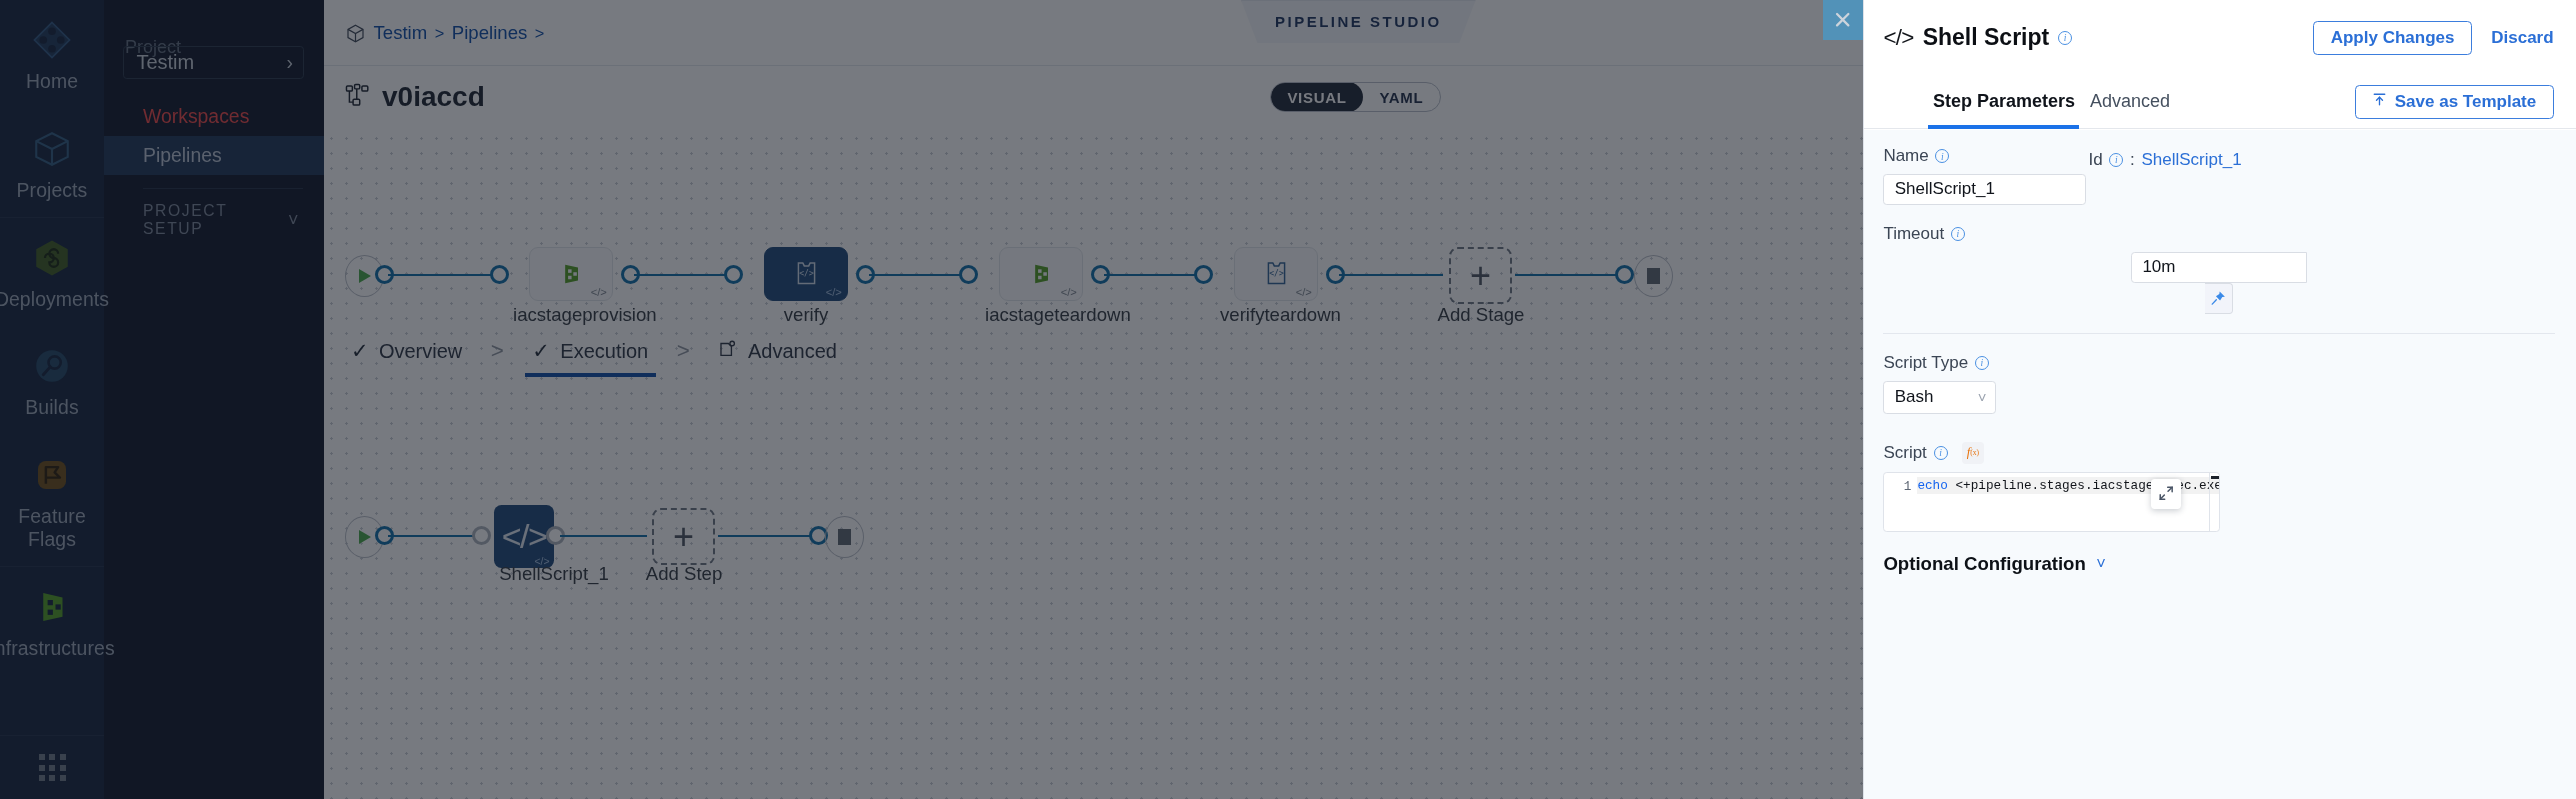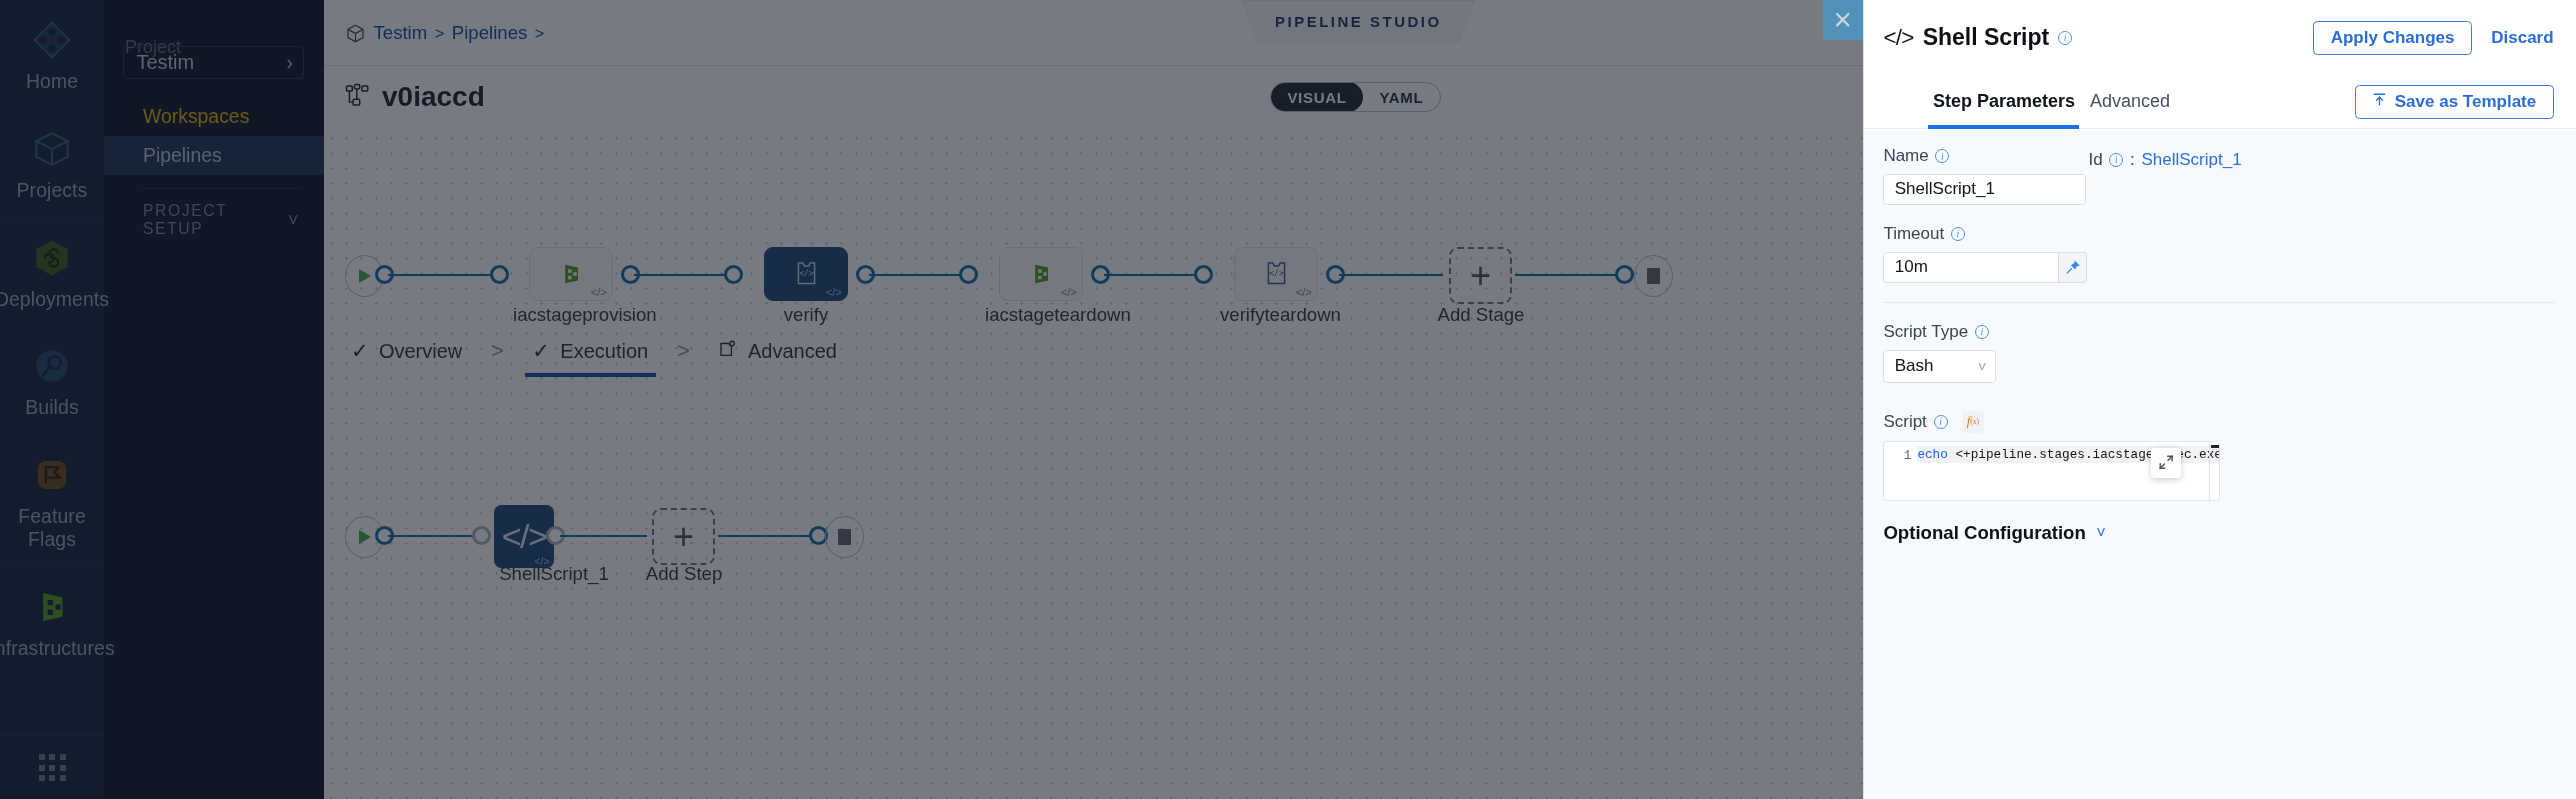--- a/index.html
+++ b/index.html
@@ -44,21 +44,21 @@
     position: absolute; left: 19.4px; top: 46px; width: 181px; height: 33px;
     border: 0.7px solid #2a3purple; border: 0.7px solid #283549; border-radius: 3.7px;
     display: flex; align-items: center; justify-content: space-between;
     padding: 0 10.4px 0 12px; cursor: pointer;
   }
   .proj-select span { font-size: 20px; color: #c5ccd6; }
   .proj-select .chev { color:#c5ccd6; font-size: 19.4px; line-height: 1; }
   .proj-nav { position: absolute; left: 0; top: 97px; width: 220px; }
   .proj-nav-item {
     height: 39px; display: flex; align-items: center; padding-left: 39px;
-    font-size: 19.4px; color: #eab308; cursor: pointer;
+    font-size: 19.4px; color: #ef4444; cursor: pointer;
   }
   .proj-nav-item.active { background: #1c3254; color: #b9c4d3; }
   .proj-divider { margin: 13.4px 21px 0 39px; height: 0.7px; background: #1f2c42; }
   .proj-setup {
     margin-top: 16.4px; padding-left: 39px; padding-right: 24px; height: 30px;
     display: flex; align-items: center; justify-content: space-between;
     font-size: 15.7px; letter-spacing: 1.6px; color: #7b8598; cursor: pointer;
   }
   .proj-setup .chev-d { font-size: 18px; }
 
@@ -229,21 +229,21 @@
     font-size: 17px; color:#3b4554; margin-bottom: 7.5px;
   }
   .row-between { display:flex; align-items:center; justify-content:flex-start; gap: 0; }
   .id-block { display:flex; align-items:center; gap: 6.7px; font-size: 17px; color:#3b4554; margin-left: 139px;}
   .id-val { color:#2b6fd6; }
   .txtinput {
     width: 203px; height: 31px; background:#fff; border:0.7px solid #d9dde4; border-radius:3.7px;
     display:flex; align-items:center; padding: 0 10.4px; font-size: 17px; color:#10141b;
   }
   .name-input { width: 203px; }
-  .timeout-wrap { display:flex; align-items:flex-start; }
+  .timeout-wrap { display:flex; align-items:center;flex-direction:column; }
   .pin-btn {
     width: 28px; height: 31px; background:#f2f4fa; border:0.7px solid #d9dde4; border-left:0;
     border-radius: 0 3.7px 3.7px 0; display:flex; align-items:center; justify-content:center; cursor:pointer;
   }
   .hr { height:0.7px; background:#e3e7ee; margin: 19.4px 0 0 0; }
   .selectbox {
     width: 113px; height: 33px; background:#fff; border:0.7px solid #d9dde4; border-radius:3.7px;
     display:flex; align-items:center; justify-content:space-between; padding: 0 9px 0 10.4px;
     font-size: 17px; color:#10141b; cursor:pointer;
   }

